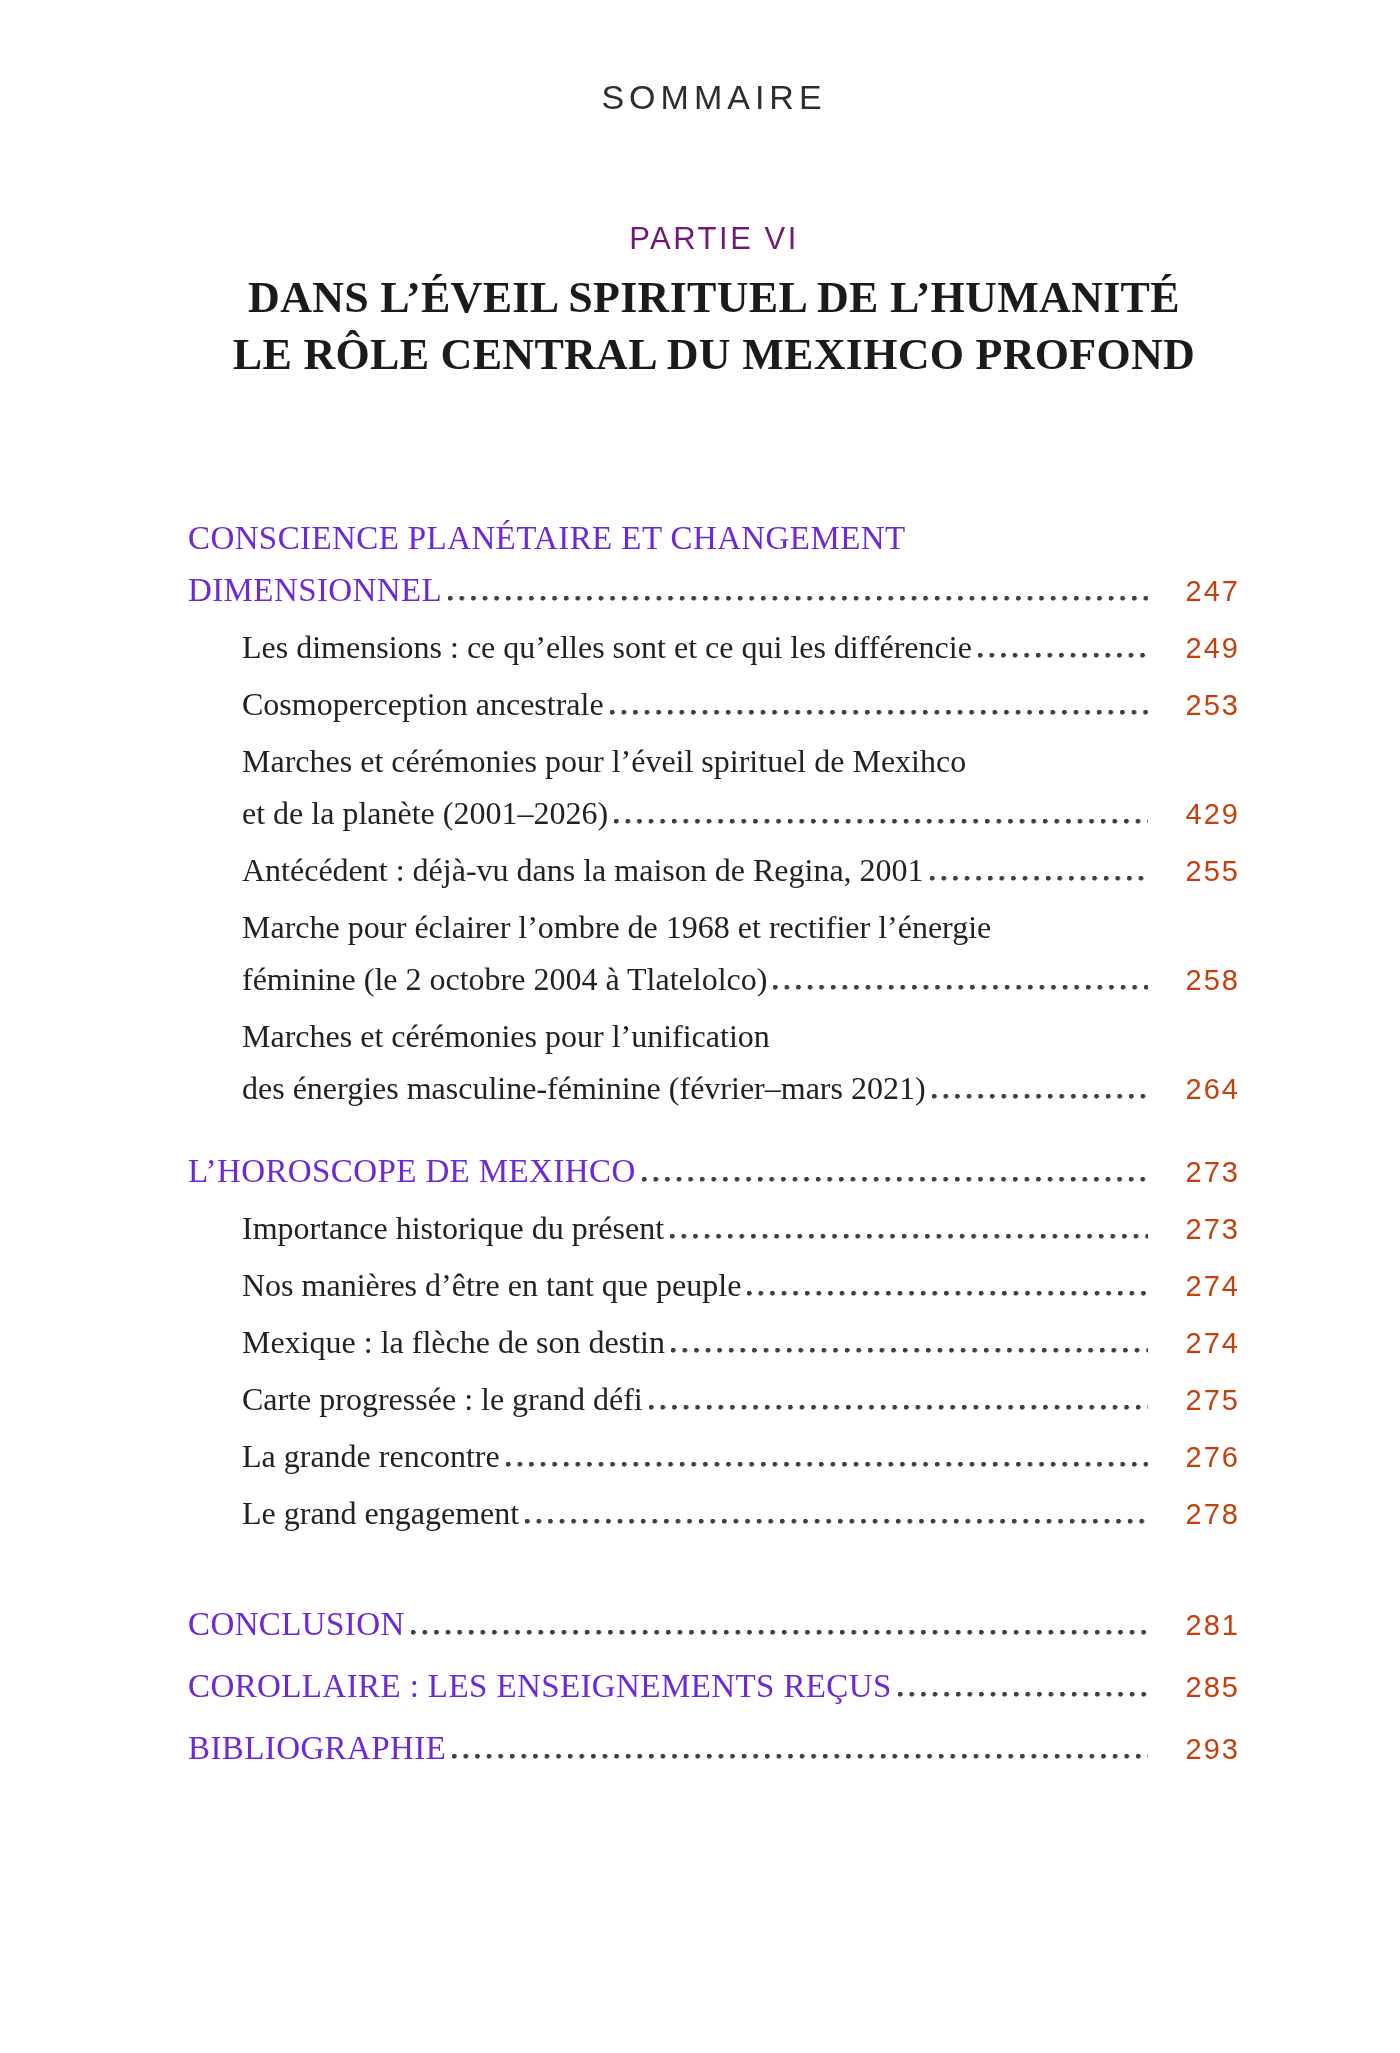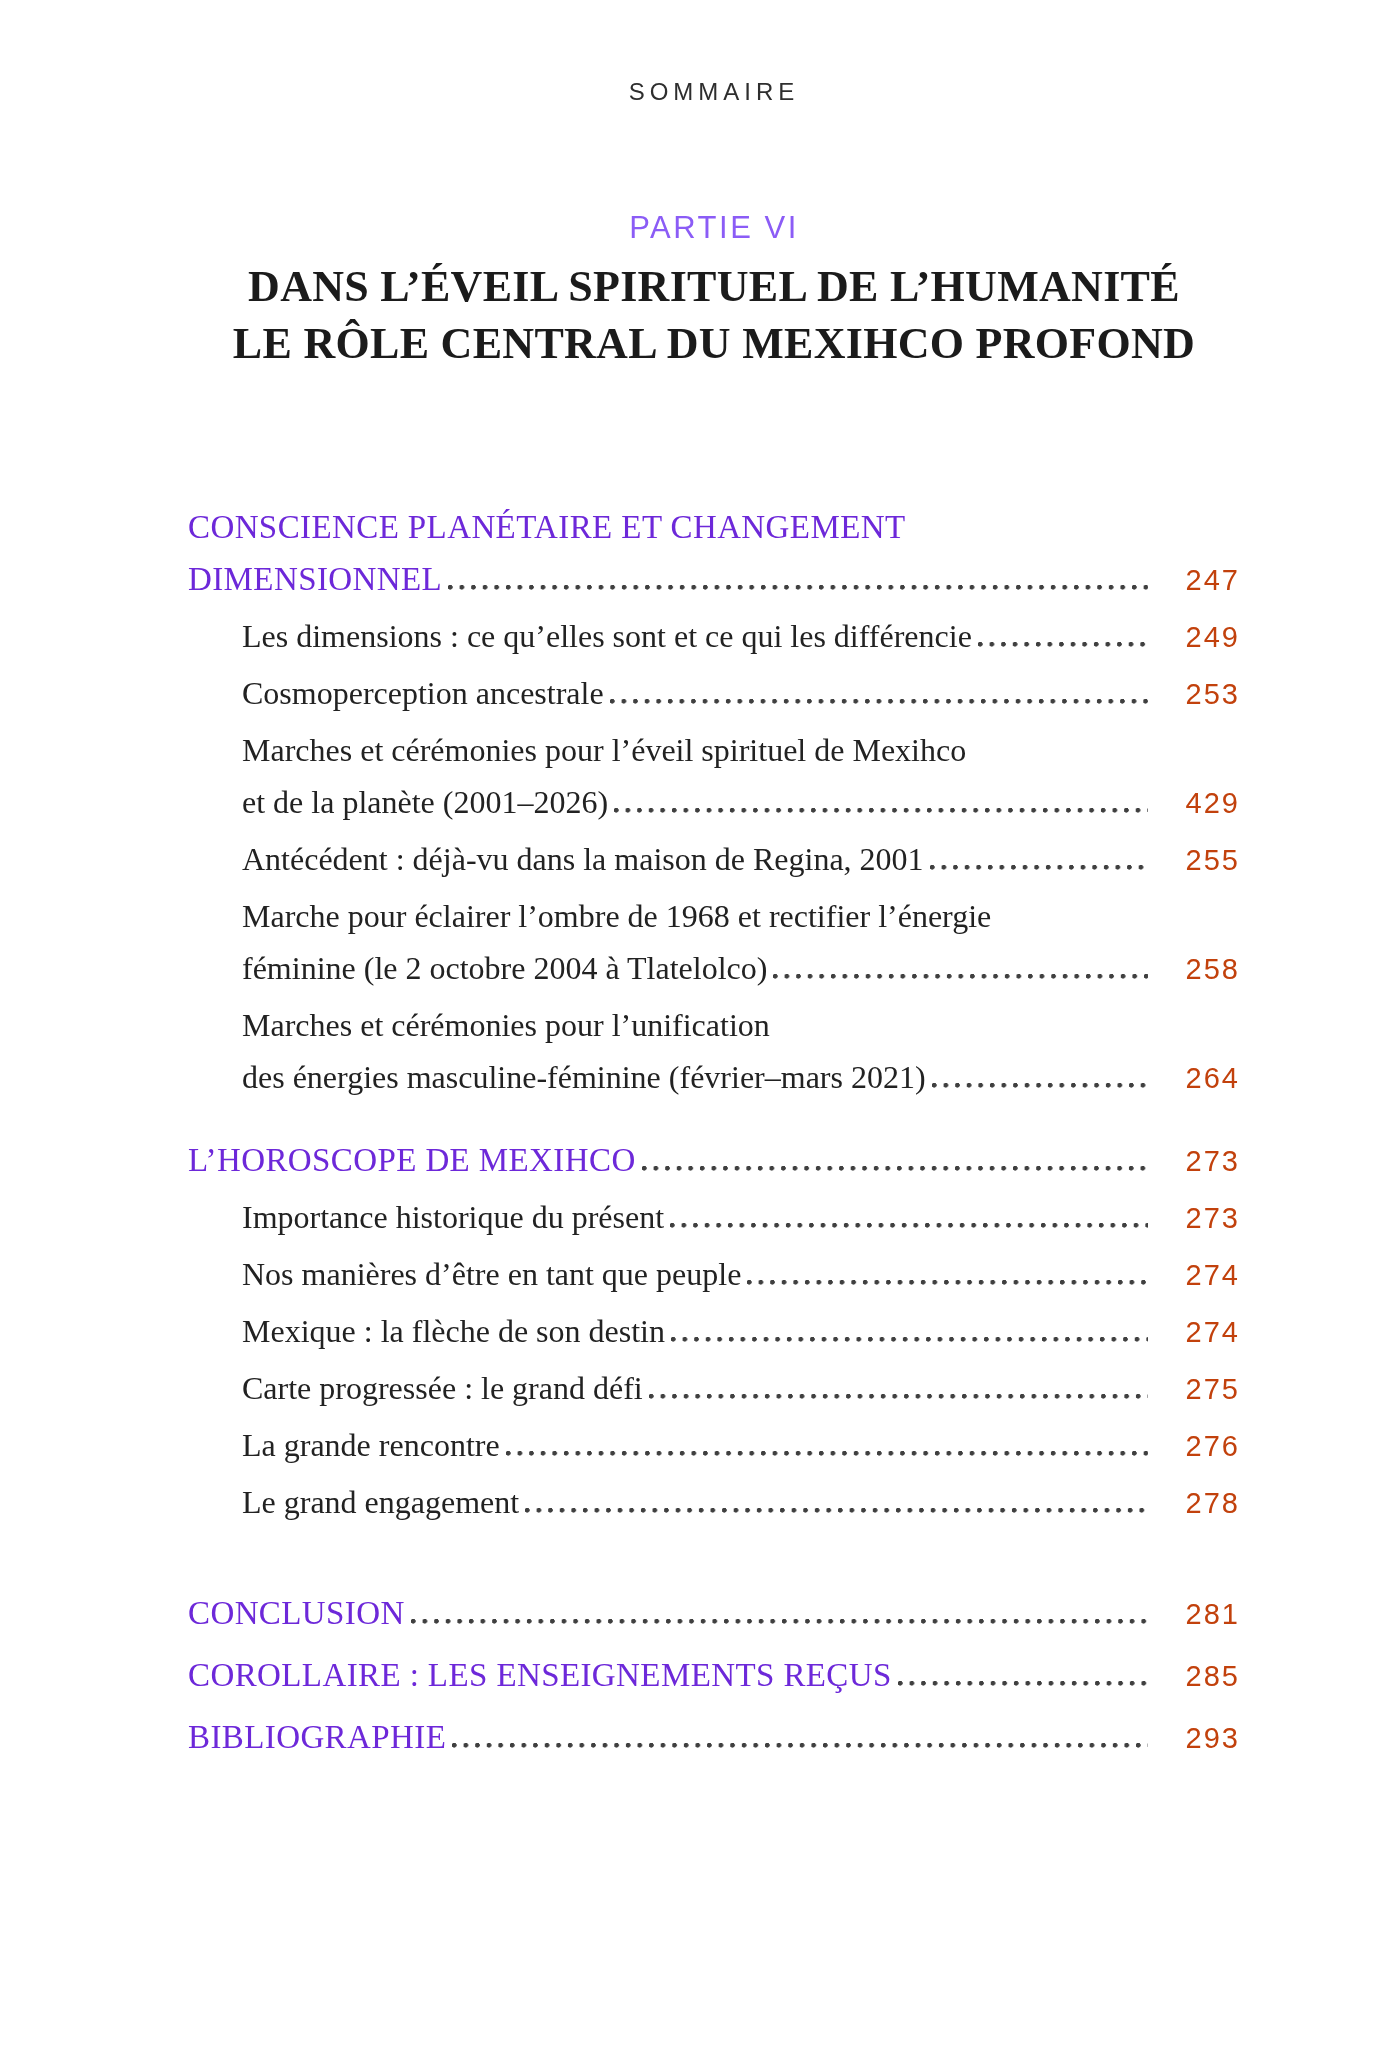--- a/index.html
+++ b/index.html
@@ -12,31 +12,31 @@
     box-sizing: border-box;
     padding: 0 160px 0 188px;
     overflow: hidden;
     color: #1d1d1d;
     font-family: "Liberation Serif", serif;
   }
   .running-header {
     margin-top: 78px;
     text-align: center;
     font-family: "Liberation Sans", sans-serif;
-    font-size: 24px;
+    font-size: 34px;
     letter-spacing: 5px;
     color: #2e2e2e;
   }
   .part-label {
     margin-top: 104px;
     text-align: center;
     font-family: "Liberation Sans", sans-serif;
     font-size: 31px;
     letter-spacing: 2.5px;
-    color: #8b5cf6;
+    color: #701a75;
   }
   .part-title {
     margin-top: 12px;
     text-align: center;
     font-weight: bold;
     font-size: 44px;
     line-height: 57px;
     letter-spacing: 0.3px;
     color: #1b1b1b;
   }

